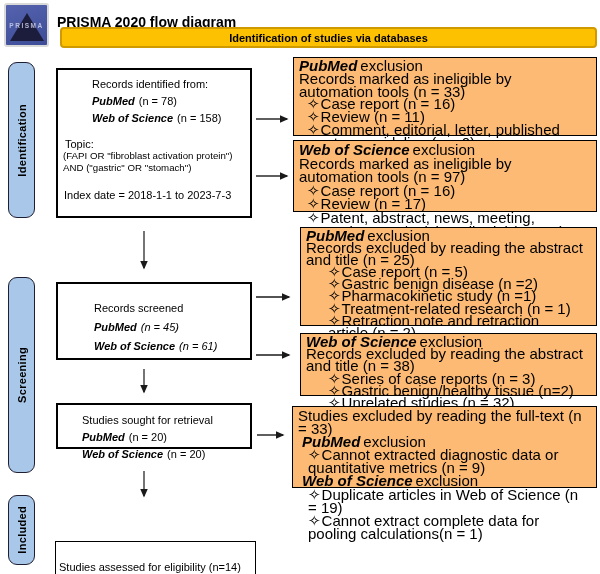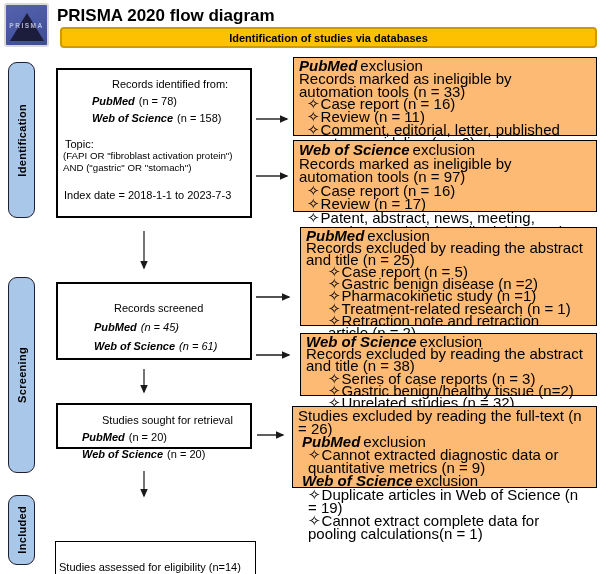--- a/index.html
+++ b/index.html
@@ -17,21 +17,21 @@
     position:absolute; left:50%; bottom:4px; transform:translateX(-50%);
     width:0; height:0;
     border-left:17px solid transparent; border-right:17px solid transparent;
     border-bottom:28px solid var(--logo_triangle,#1c1c3c);
   }
   #logo .logo-word {
     position:absolute; left:0; right:0; top:17px; text-align:center;
     font-size:6.5px; font-weight:bold; letter-spacing:1.5px;
     color:rgba(205,210,235,0.85);
   }
-  #page-title { position:absolute; left:57px; top:6px; font-size:17px; font-weight:bold; }
+  #page-title { position:absolute; left:57px; top:14px; font-size:14px; font-weight:bold; }
   #banner {
     position:absolute; left:60px; top:27px; width:533px; height:17px;
     background:var(--banner_fill,#fdc101); border:2px solid var(--banner_border,#cf9a00);
     border-radius:4px; display:flex; align-items:center; justify-content:center;
     font-size:11px; font-weight:bold;
   }
   
   .stage {
     position:absolute; left:8px; width:27px;
     background:var(--stage_fill,#a9c7e8); border:1.6px solid var(--stage_border,#1f1f33);
@@ -45,21 +45,21 @@
   #stage-identification { top:62px;  height:156px; }
   #stage-screening      { top:277px; height:196px; }
   #stage-included       { top:495px; height:70px;  }
   
   .fbox { position:absolute; background:#fff; border:2px solid #000; box-sizing:border-box; font-size:11px; }
   #box-identified { left:56px; top:68px;  width:196px; height:150px; }
   #box-screened   { left:56px; top:282px; width:196px; height:78px;  }
   #box-retrieval  { left:56px; top:403px; width:196px; height:46px;  }
   #box-eligibility{ left:55px; top:505px; width:201px; height:52px; border-width:1.5px;
                     display:flex; align-items:center; padding-left:3px;margin-top:36px; }
-  .fbox .head  { line-height:17px;margin-left:20px; }
+  .fbox .head  { line-height:17px; }
   .db-line { line-height:17px; }
   .dbname { font-weight:bold; font-style:italic; margin-right:4px; }
   #box-identified .inner  { padding:6px 2px 0 34px; }
   #box-identified .topic-label { margin:12px 0 0 -27px; line-height:11px; }
   #box-identified .topic-line  { margin-left:-29px; font-size:9.7px; line-height:11.5px; }
   #box-identified .index-line  { margin:17px 0 0 -28px; line-height:11px; }
   #box-screened .inner  { padding:14px 2px 0 36px; }
   #box-screened .head   { line-height:20px; }
   #box-screened .db-line{ line-height:18.5px; }
   #box-screened .count  { font-style:italic; }
@@ -197,21 +197,21 @@
     </div>
     <div class="excl-sub">Records excluded by reading the abstract and title (n = 38)</div>
     <div class="excl-list indent-lg">
         <div class="excl-item"><span class="bullet">✧</span><span>Series of case reports (n = 3)</span></div>
         <div class="excl-item"><span class="bullet">✧</span><span>Gastric benign/healthy tissue (n=2)</span></div>
         <div class="excl-item"><span class="bullet">✧</span><span>Unrelated studies (n = 32)</span></div>
       </div>
   </div>
 
   <div class="excl" id="excl-5">
-    <div class="excl-sub">Studies excluded by reading the full-text (n = 26)</div>
+    <div class="excl-sub">Studies excluded by reading the full-text (n = 33)</div>
     <div class="excl-header">
       <span class="dbname">PubMed</span><span>exclusion</span>
     </div>
     <div class="excl-list indent-md">
         <div class="excl-item"><span class="bullet">✧</span><span>Cannot extracted diagnostic data or quantitative metrics (n = 9)</span></div>
       </div>
     <div class="excl-header">
       <span class="dbname">Web of Science</span><span>exclusion</span>
     </div>
     <div class="excl-list indent-md">

